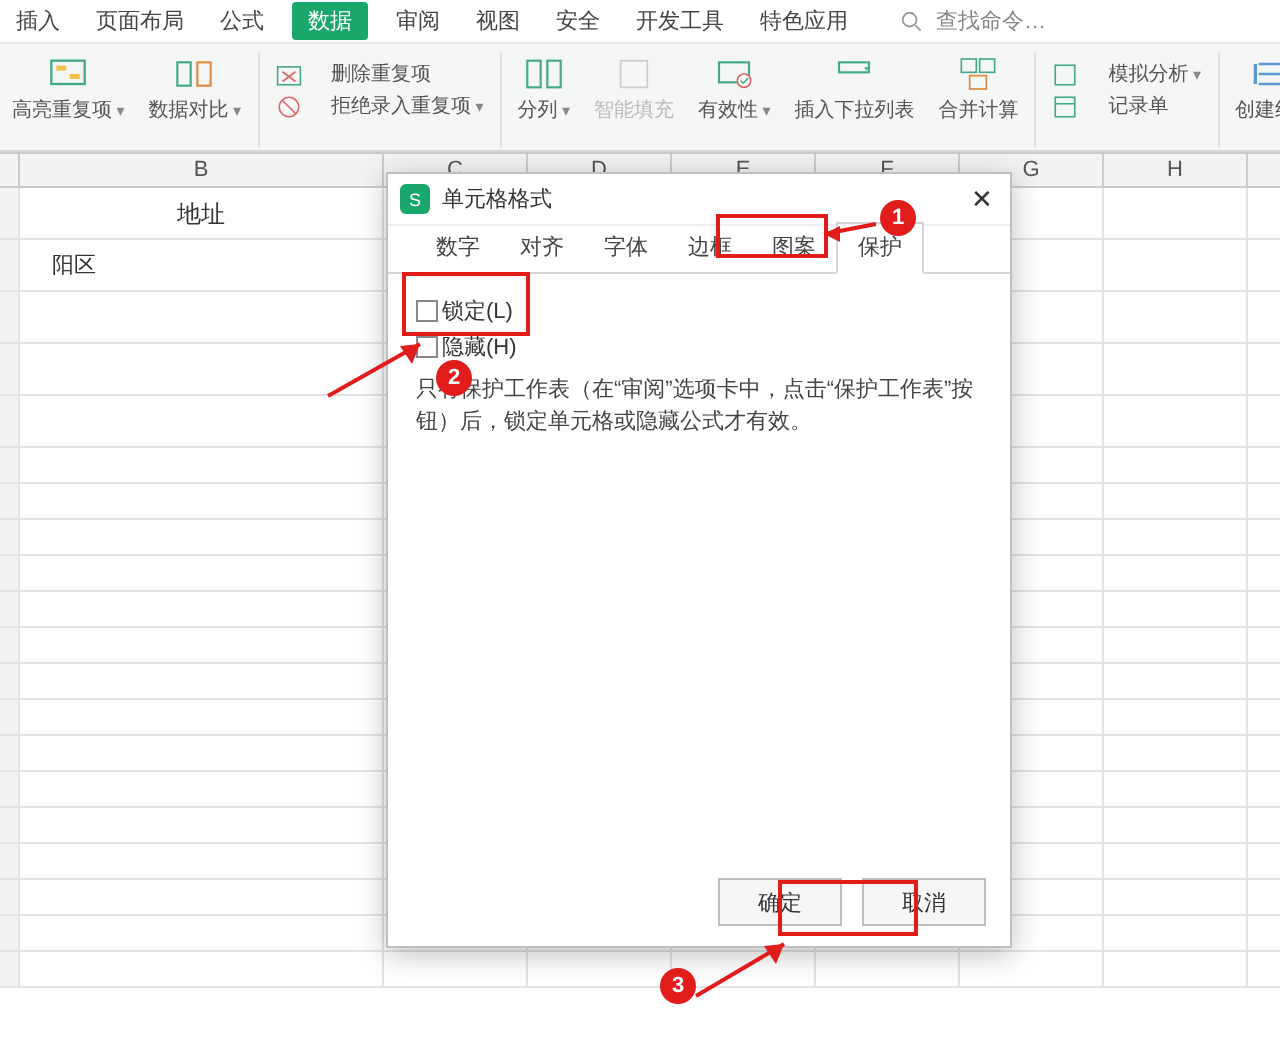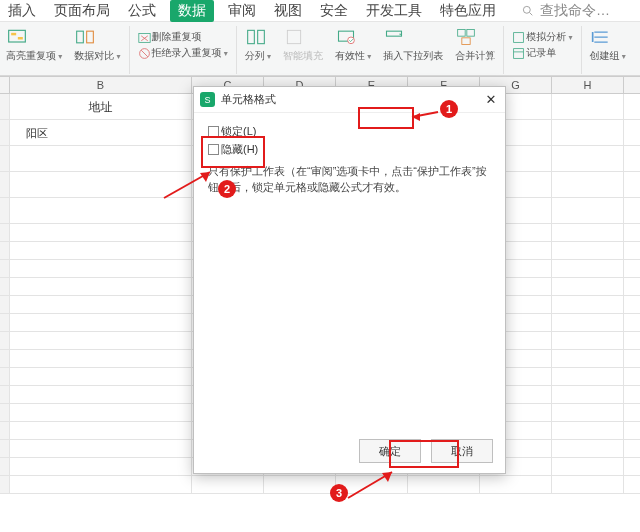--- a/index.html
+++ b/index.html
@@ -1,33 +1,33 @@
 <!DOCTYPE html>
 <html><head>
 <meta charset="utf-8">
 <style>
   * { box-sizing: border-box; margin: 0; padding: 0; font-family: "Microsoft YaHei", sans-serif; }
   body { width: 640px; height: 532px; overflow: hidden; background: #fff; position: relative; font-size: 11px; color: #333; }
 
   
-  .menubar { display:flex; align-items:center; height:22px; background:#fff; border-bottom:1px solid #e5e5e5; padding-left:4px; gap:10px; font-size:14px; color:#444;}
+  .menubar { display:flex; align-items:center; height:22px; background:#fff; border-bottom:1px solid #e5e5e5; padding-left:4px; gap:10px; font-size:11px; color:#444;}
   .menubar span { padding:2px 4px; cursor:pointer;}
   .menubar span.active { background:#19a76b; color:#fff; border-radius:2px; padding:2px 8px;}
   .menubar .search { margin-left:8px; color:#888; display:flex; align-items:center; gap:3px;}
   .menubar .search svg{width:11px;height:11px;}
 
   .ribbon { display:flex; align-items:flex-start; height:54px; background:#f5f6f6; border-bottom:1px solid #d8d8d8; padding:4px 2px 0 2px; gap:4px; overflow:hidden;}
-  .rgrp { display:flex; flex-direction:column; justify-content:flex-start; padding:0 4px; height:48px; font-size:10px; color:#555; }
+  .rgrp { display:flex; flex-direction:column; align-items:center; justify-content:flex-start; padding:0 4px; height:48px; font-size:10px; color:#555; }
   .rgrp.sep { border-right:1px solid #e0e0e0; padding-right:8px;}
   .rgrp .ico { width:22px; height:22px; display:flex; align-items:center; justify-content:center; margin-bottom:2px;}
   .rgrp .ico svg{width:20px;height:20px;}
   .rgrp .lbl { white-space:nowrap; line-height:12px;}
   .rgrp .drop::after{content:" ▾"; font-size:8px; color:#888;}
   .rgrp.two { flex-direction:column; align-items:flex-start; gap:2px; padding-top:4px;}
-  .rgrp.two .line{display:flex;align-items:center;gap:1px;white-space:nowrap;color:#555;}
+  .rgrp.two .line{display:flex;align-items:center;gap:15px;white-space:nowrap;color:#555;}
   .rgrp.two .line svg{width:13px;height:13px;}
   .rgrp.dim{color:#bbb;}
   .rgrp.dim .lbl{color:#bbb;}
 
   
   .sheet { position:absolute; top:76px; left:0; right:0; bottom:0; background:#fff;}
   .colhead { display:flex; height:18px; background:#f3f3f3; border-bottom:1px solid #ccc; border-top:1px solid #ccc;}
   .colhead div{ border-right:1px solid #ccc; text-align:center; font-size:11px; color:#555; line-height:17px;}
   .ch-a{width:10px;} .ch-b{width:182px;} .ch-c{width:72px;} .ch-d{width:72px;} .ch-e{width:72px;} .ch-f{width:72px;} .ch-g{width:72px;} .ch-h{width:72px;}
   .rows{}
@@ -410,20 +410,28 @@
       </div>
   </div>
 </div>
 
 <div class="dialog">
   <div class="dlg-title">
     <div class="logo">S</div>
     <div class="ttl">单元格格式</div>
     <div class="close">✕</div>
   </div>
+  <div class="dlg-tabs">
+    <span>数字</span>
+    <span>对齐</span>
+    <span>字体</span>
+    <span>边框</span>
+    <span>图案</span>
+    <span class="active">保护</span>
+  </div>
   <div class="dlg-body">
     <label class="chk">
       <span class="box"></span>
       <span>锁定(L)</span>
     </label>
     <label class="chk">
       <span class="box"></span>
       <span>隐藏(H)</span>
     </label>
     <div class="hint">只有保护工作表（在“审阅”选项卡中，点击“保护工作表”按钮）后，锁定单元格或隐藏公式才有效。</div>

